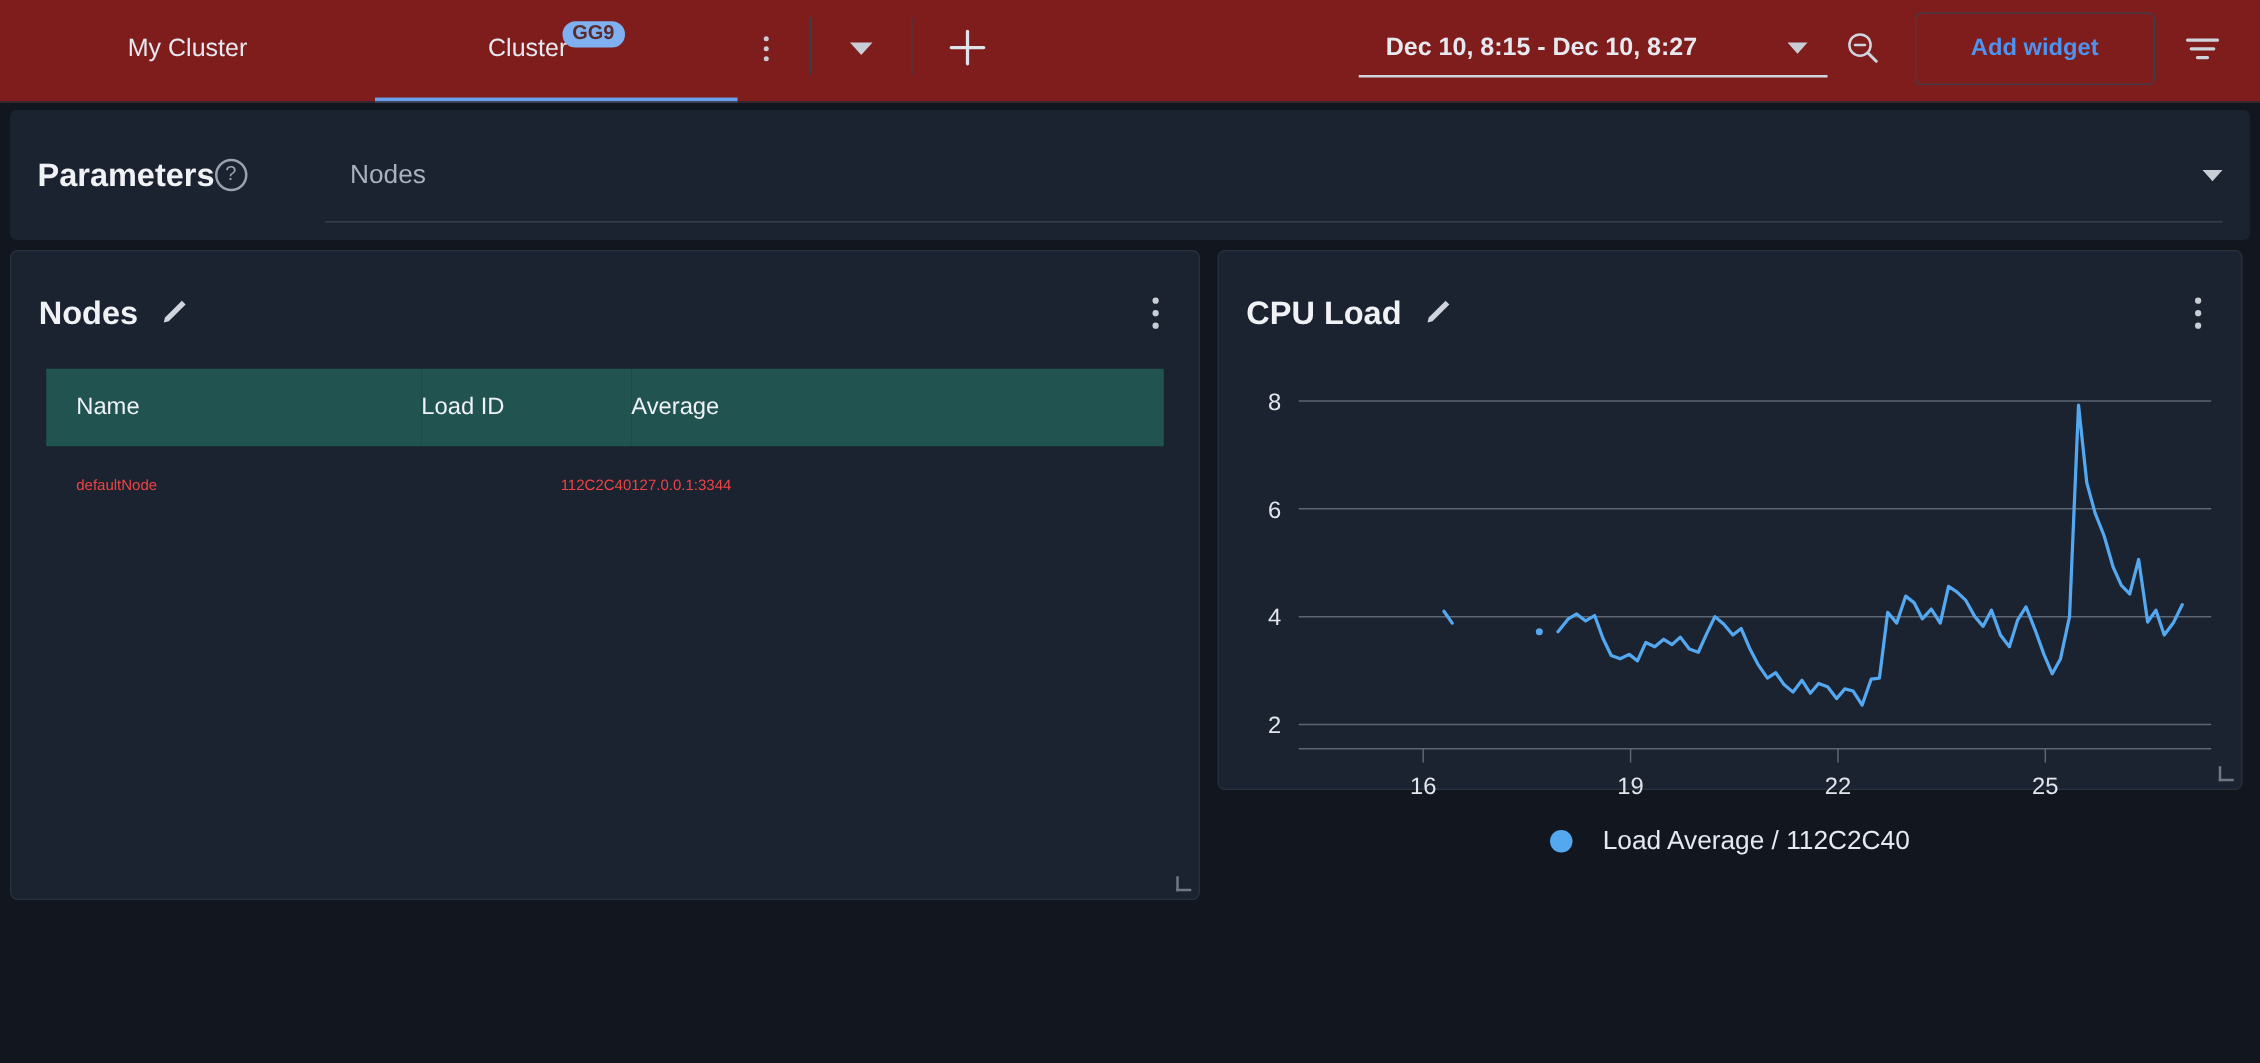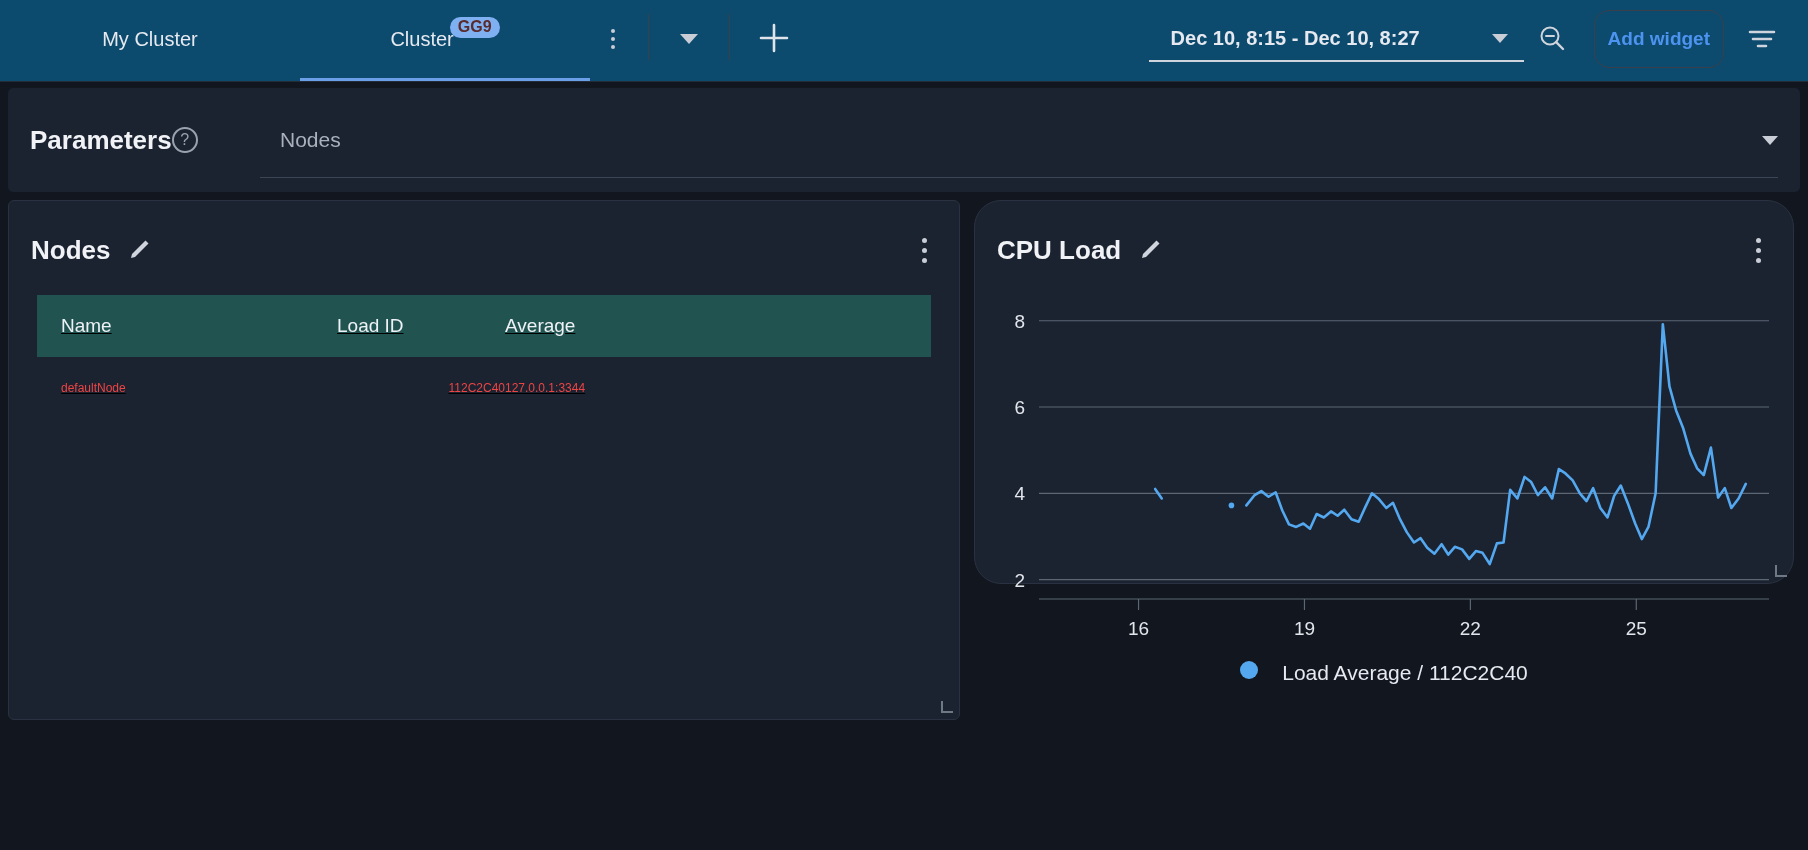--- a/index.html
+++ b/index.html
@@ -6,21 +6,21 @@
   html, body {
     width: 1808px; height: 850px;
     background: #11161f;
     font-family: "Liberation Sans", sans-serif;
     overflow: hidden;
   }
 
   
   .topbar {
     height: 82px;
-    background: #0c4a6e;
+    background: #7f1d1d;
     display: flex;
     align-items: stretch;
     position: relative;
   }
   .topbar::after {
     content: ""; position: absolute; left: 0; right: 0; bottom: 0;
     height: 1px; background: #242c38;
   }
   .tab {
     display: flex; align-items: center; justify-content: center;
@@ -86,23 +86,23 @@
     width: 0; height: 0;
     border-left: 8px solid transparent; border-right: 8px solid transparent;
     border-top: 9px solid #c9cdd6;
   }
   .icon-btn {
     width: 56px; height: 56px;
     display: flex; align-items: center; justify-content: center;
     cursor: pointer;
   }
   .addwidget {
-    border: 1px solid #39404c; border-radius: 15px;
+    border: 1px solid #39404c; border-radius: 5px;
     color: #4d93f0; font-size: 19px; font-weight: bold;
-    padding: 17px 13px; margin: 0 10px 0 14px;
+    padding: 17px 44px; margin: 0 10px 0 14px;
     cursor: pointer; white-space: nowrap;
   }
 
   
   .params-wrap { padding: 6px 8px 0 8px; }
   .params {
     background: #1b2230;
     border-radius: 5px;
     height: 104px;
     display: flex; align-items: center;
@@ -131,37 +131,37 @@
 
   
   .panels { display: flex; gap: 14px; padding: 8px 8px 0 8px; }
   .panel {
     background: #1b2230;
     border: 1px solid #2a3241;
     border-radius: 6px;
     position: relative;
   }
   .panel-nodes { width: 952px; height: 520px; }
-  .panel-cpu { width: 820px; height: 384px; border-radius: 27px; }
+  .panel-cpu { width: 820px; height: 432px; }
   .panel-head {
     display: flex; align-items: center;
     padding: 20px 22px 0 22px;
     height: 78px;
   }
   .panel-title { color: #f0f2f6; font-size: 26px; font-weight: bold; }
   .pencil { margin-left: 16px; cursor: pointer; display:inline-flex; }
   .panel-head-spacer { flex: 1; }
   .kebab-v {
     display: flex; flex-direction: column; align-items: center; gap: 5px;
     cursor: pointer; padding: 6px 10px;
   }
   .kebab-v i { width: 5px; height: 5px; border-radius: 50%; background: #c9cdd6; display:block; }
 
   
-  .tbl { width: 100%; border-collapse: collapse; margin-top: 16px; text-decoration: underline; }
+  .tbl { width: 100%; border-collapse: collapse; margin-top: 16px; }
   .tbl thead tr { background: #215450; }
   .tbl th {
     text-align: left; color: #eef1f5; font-size: 19px; font-weight: normal;
     padding: 20px 0 20px 0; height: 62px;
   }
   .tbl td {
     color: #ef4444; font-size: 12px; padding: 20px 0; height: 62px;
   }
   .c1 { padding-left: 24px !important; width: 300px; }
   .c2 { width: 168px; text-align: right; }
@@ -172,21 +172,21 @@
     position: absolute; right: 6px; bottom: 6px;
     width: 12px; height: 12px;
     border-left: 2px solid #6f7885; border-bottom: 2px solid #6f7885;
     cursor: nwse-resize;
   }
 
   
   .chart-body { padding: 2px 18px 0 18px; position: relative; height: 380px; }
   .chart-svg { display:block; }
   .legend {
-    display: flex; align-items: flex-start; justify-content: center; gap: 24px;
+    display: flex; align-items: center; justify-content: center; gap: 24px;
     margin-top: 2px;
   }
   .legend-dot { width: 18px; height: 18px; border-radius: 50%; background: #54a8f0; display:block; }
   .legend-label { color: #e6e9ef; font-size: 21px; }
 </style>
 </head>
 <body>
 
 <div class="topbar">
 

